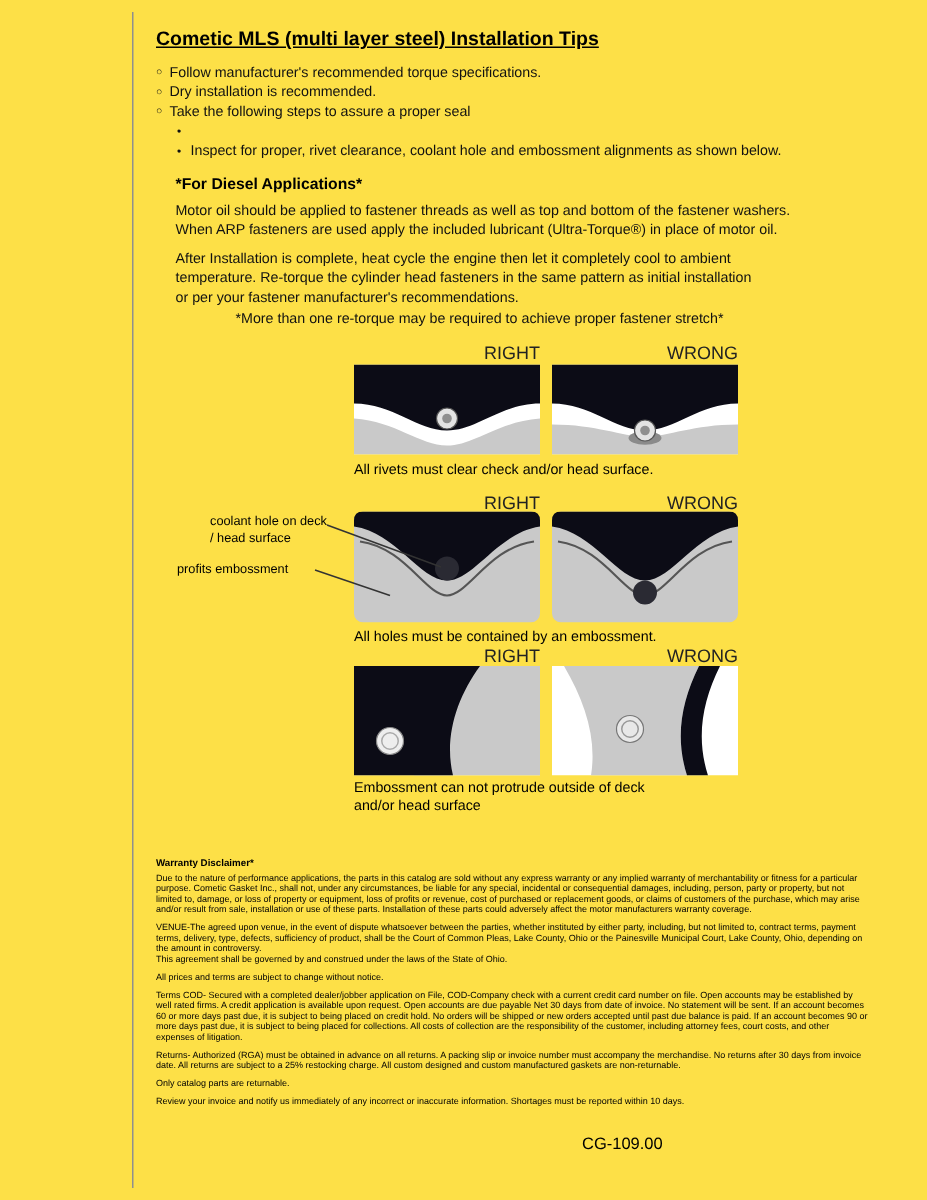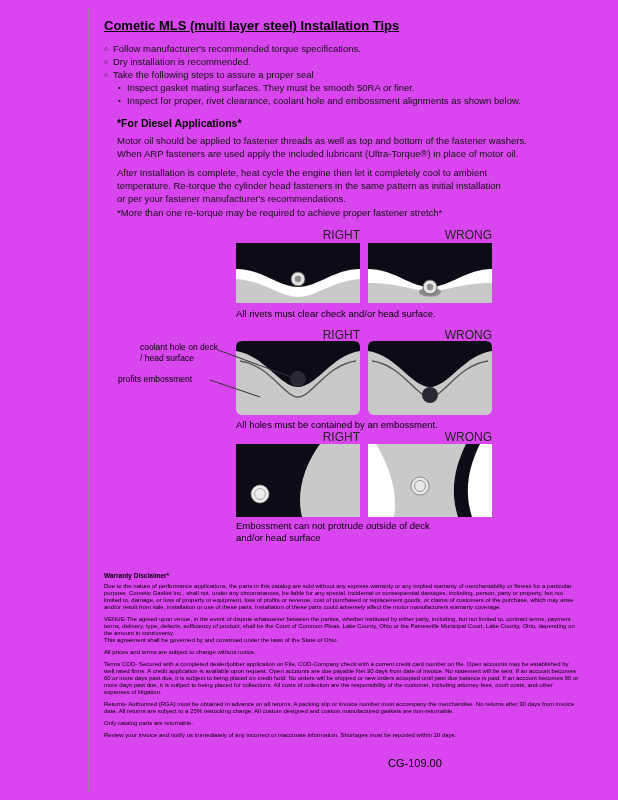--- a/index.html
+++ b/index.html
@@ -1,33 +1,33 @@
 <!DOCTYPE html>
 <html><head>
 <meta charset="utf-8">
 <style>
   html,body{margin:0;padding:0;background:#ffffff;}
-  .page{position:relative;width:618px;height:800px;background:#d946ef;overflow:hidden;
+  .page{position:relative;width:618px;height:800px;background:#fde047;overflow:hidden;
         font-family:"Liberation Sans", sans-serif;color:#111;}
   .vrule{position:absolute;left:88px;top:8px;width:1px;height:784px;background:#8f8f8f;}
   .title{position:absolute;left:104px;top:18px;margin:0;font-size:13px;font-weight:bold;
          text-decoration:underline;color:#000;}
   .tips{position:absolute;left:104px;top:42px;width:470px;font-size:9.5px;line-height:13px;}
   .tip{display:flex;}
   .tip .btxt{display:block;}
   .b1{width:9px;flex:0 0 9px;font-size:7px;line-height:13px;}
   .b1::before{content:"○";}
   .sub{margin-left:14px;}
   .b2{width:9px;flex:0 0 9px;font-size:8px;line-height:13px;}
   .b2::before{content:"•";}
   .diesel-h{position:absolute;left:117px;top:117px;margin:0;font-size:10.5px;font-weight:bold;color:#000;}
   .para{position:absolute;left:117px;width:452px;font-size:9.5px;line-height:13px;white-space:pre-line;}
   .p1{top:134px;}
   .p2{top:166px;}
-  .pnote{top:206px;}
+  .pnote{top:206px;margin-left:40px;}
   .dlabel{position:absolute;width:124px;text-align:right;font-size:12px;color:#222;}
   .panel{position:absolute;width:124px;display:block;}
   .caption{position:absolute;left:236px;font-size:9.5px;line-height:11.5px;white-space:pre-line;color:#000;}
   .callout{position:absolute;font-size:8.5px;line-height:10.5px;color:#000;}
   .co1{left:140px;top:342px;width:80px;}
   .co2{left:118px;top:374px;width:95px;}
   .overlay{position:absolute;left:140px;top:340px;width:200px;height:85px;pointer-events:none;}
   .fineprint{position:absolute;left:104px;top:572px;width:476px;color:#000;}
   .fineprint h2{margin:0 0 4px 0;font-size:6.5px;font-weight:bold;}
   .fineprint p{margin:0 0 5px 0;font-size:6px;line-height:7px;white-space:pre-line;}
@@ -49,21 +49,20 @@
     <div class="tip">
       <span class="b1"></span>
       <span class="btxt">Dry installation is recommended.</span>
     </div>
     <div class="tip">
       <span class="b1"></span>
       <span class="btxt">Take the following steps to assure a proper seal</span>
     </div>
     <div class="tip sub">
       <span class="b2"></span>
-      <span class="btxt">Inspect gasket mating surfaces.  They must be smooth 50RA or finer.</span>
     </div>
     <div class="tip sub">
       <span class="b2"></span>
       <span class="btxt">Inspect for proper, rivet clearance, coolant hole and embossment alignments as shown below.</span>
     </div>
   </div>
 
   <h2 class="diesel-h">*For Diesel Applications*</h2>
   <div class="para p1">Motor oil should be applied to fastener threads as well as top and bottom of the fastener washers.
 When ARP fasteners are used apply the included lubricant (Ultra-Torque®) in place of motor oil.</div>

